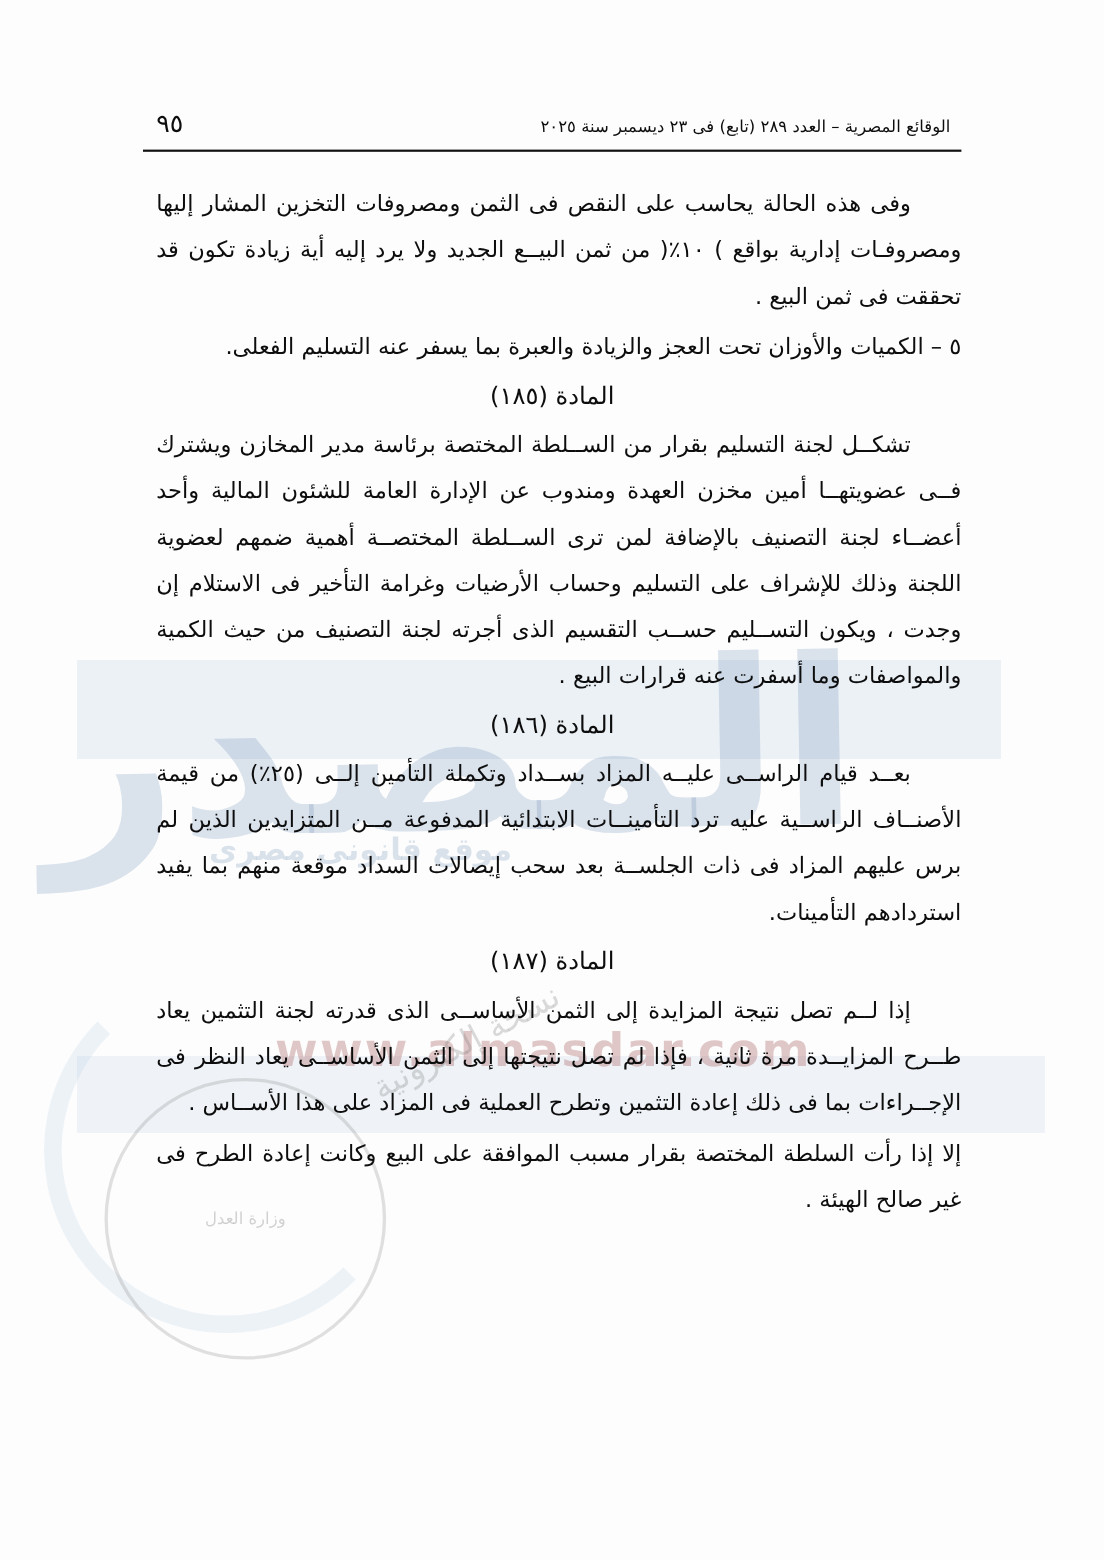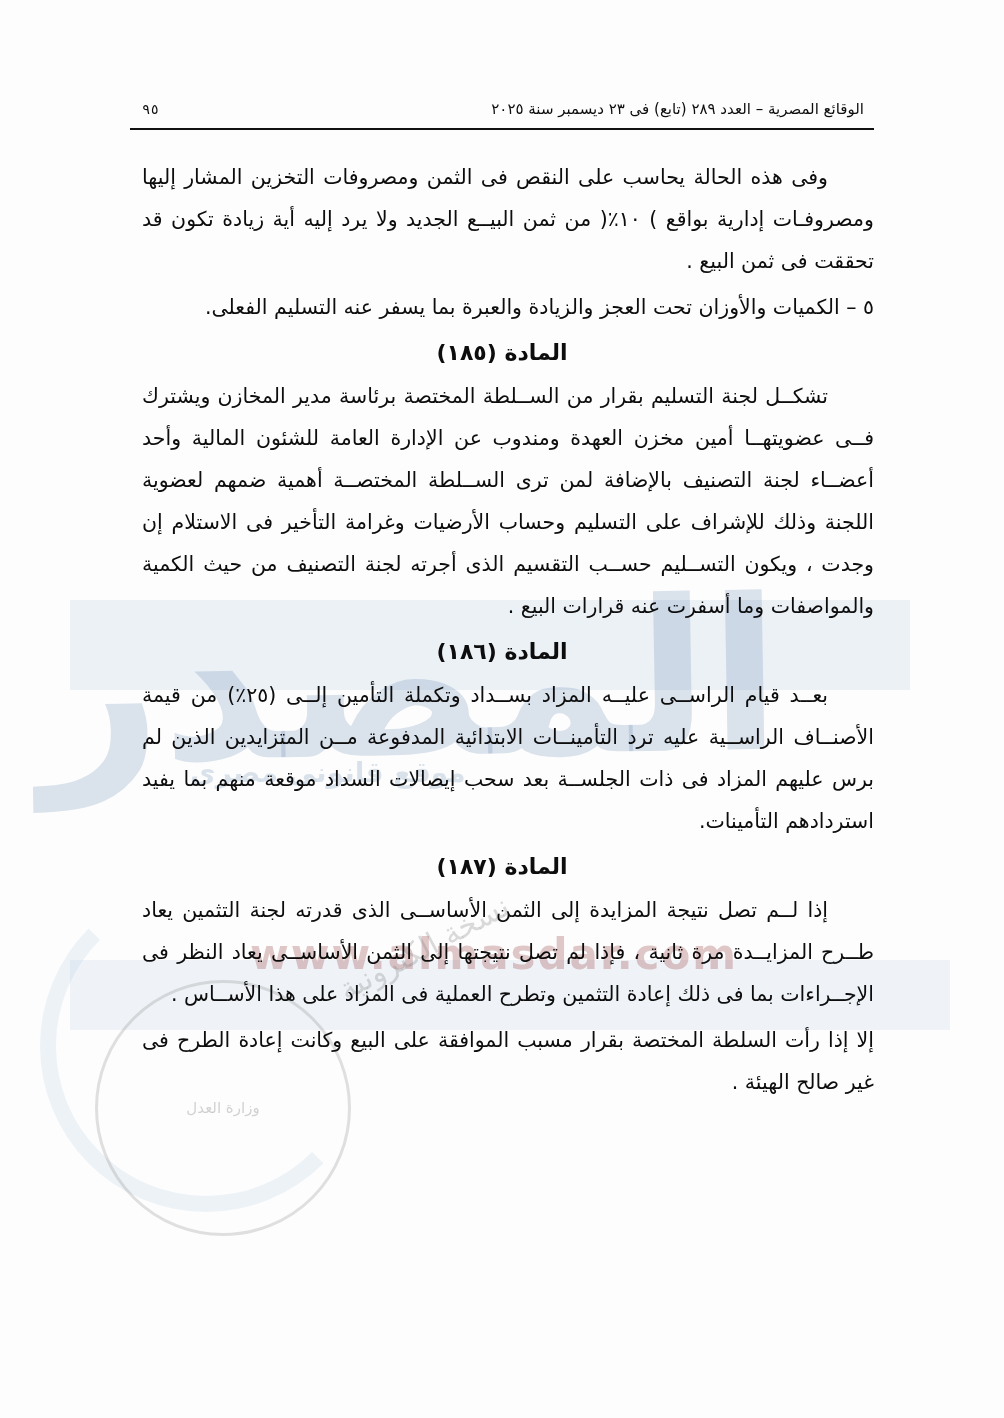--- a/index.html
+++ b/index.html
@@ -120,23 +120,22 @@
     align-items: baseline;
     justify-content: space-between;
     font-size: 21px;
     padding: 0 10px 0 12px;
   }
   .header-title {
     font-size: 15px;
     white-space: nowrap;
   }
   .header-page {
-    font-size: 14px;
+    font-size: 23px;
     letter-spacing: 1px;
-    font-family: Liberation Mono, monospace;
   }
   .rule {
     border-top: 2px solid #111;
     margin: 10px 0 26px 0;
   }
   p.body {
     font-size: 20.5px;
     line-height: 2.05;
     margin: 0 0 4px 12px;
     text-align: justify;
@@ -145,21 +144,21 @@
   }
   p.body.indent {
     text-indent: 46px;
   }
   p.body.just-both {
     text-align: justify;
   }
   .article-title {
     text-align: center;
     font-size: 22px;
-    font-weight: bold;
+    font-weight: normal;
     margin: 12px 0 10px 0;
     letter-spacing: 0.5px;
   }
 </style>
 </head>
 <body>
 
 <div class="page">
 
   <div class="watermark">

